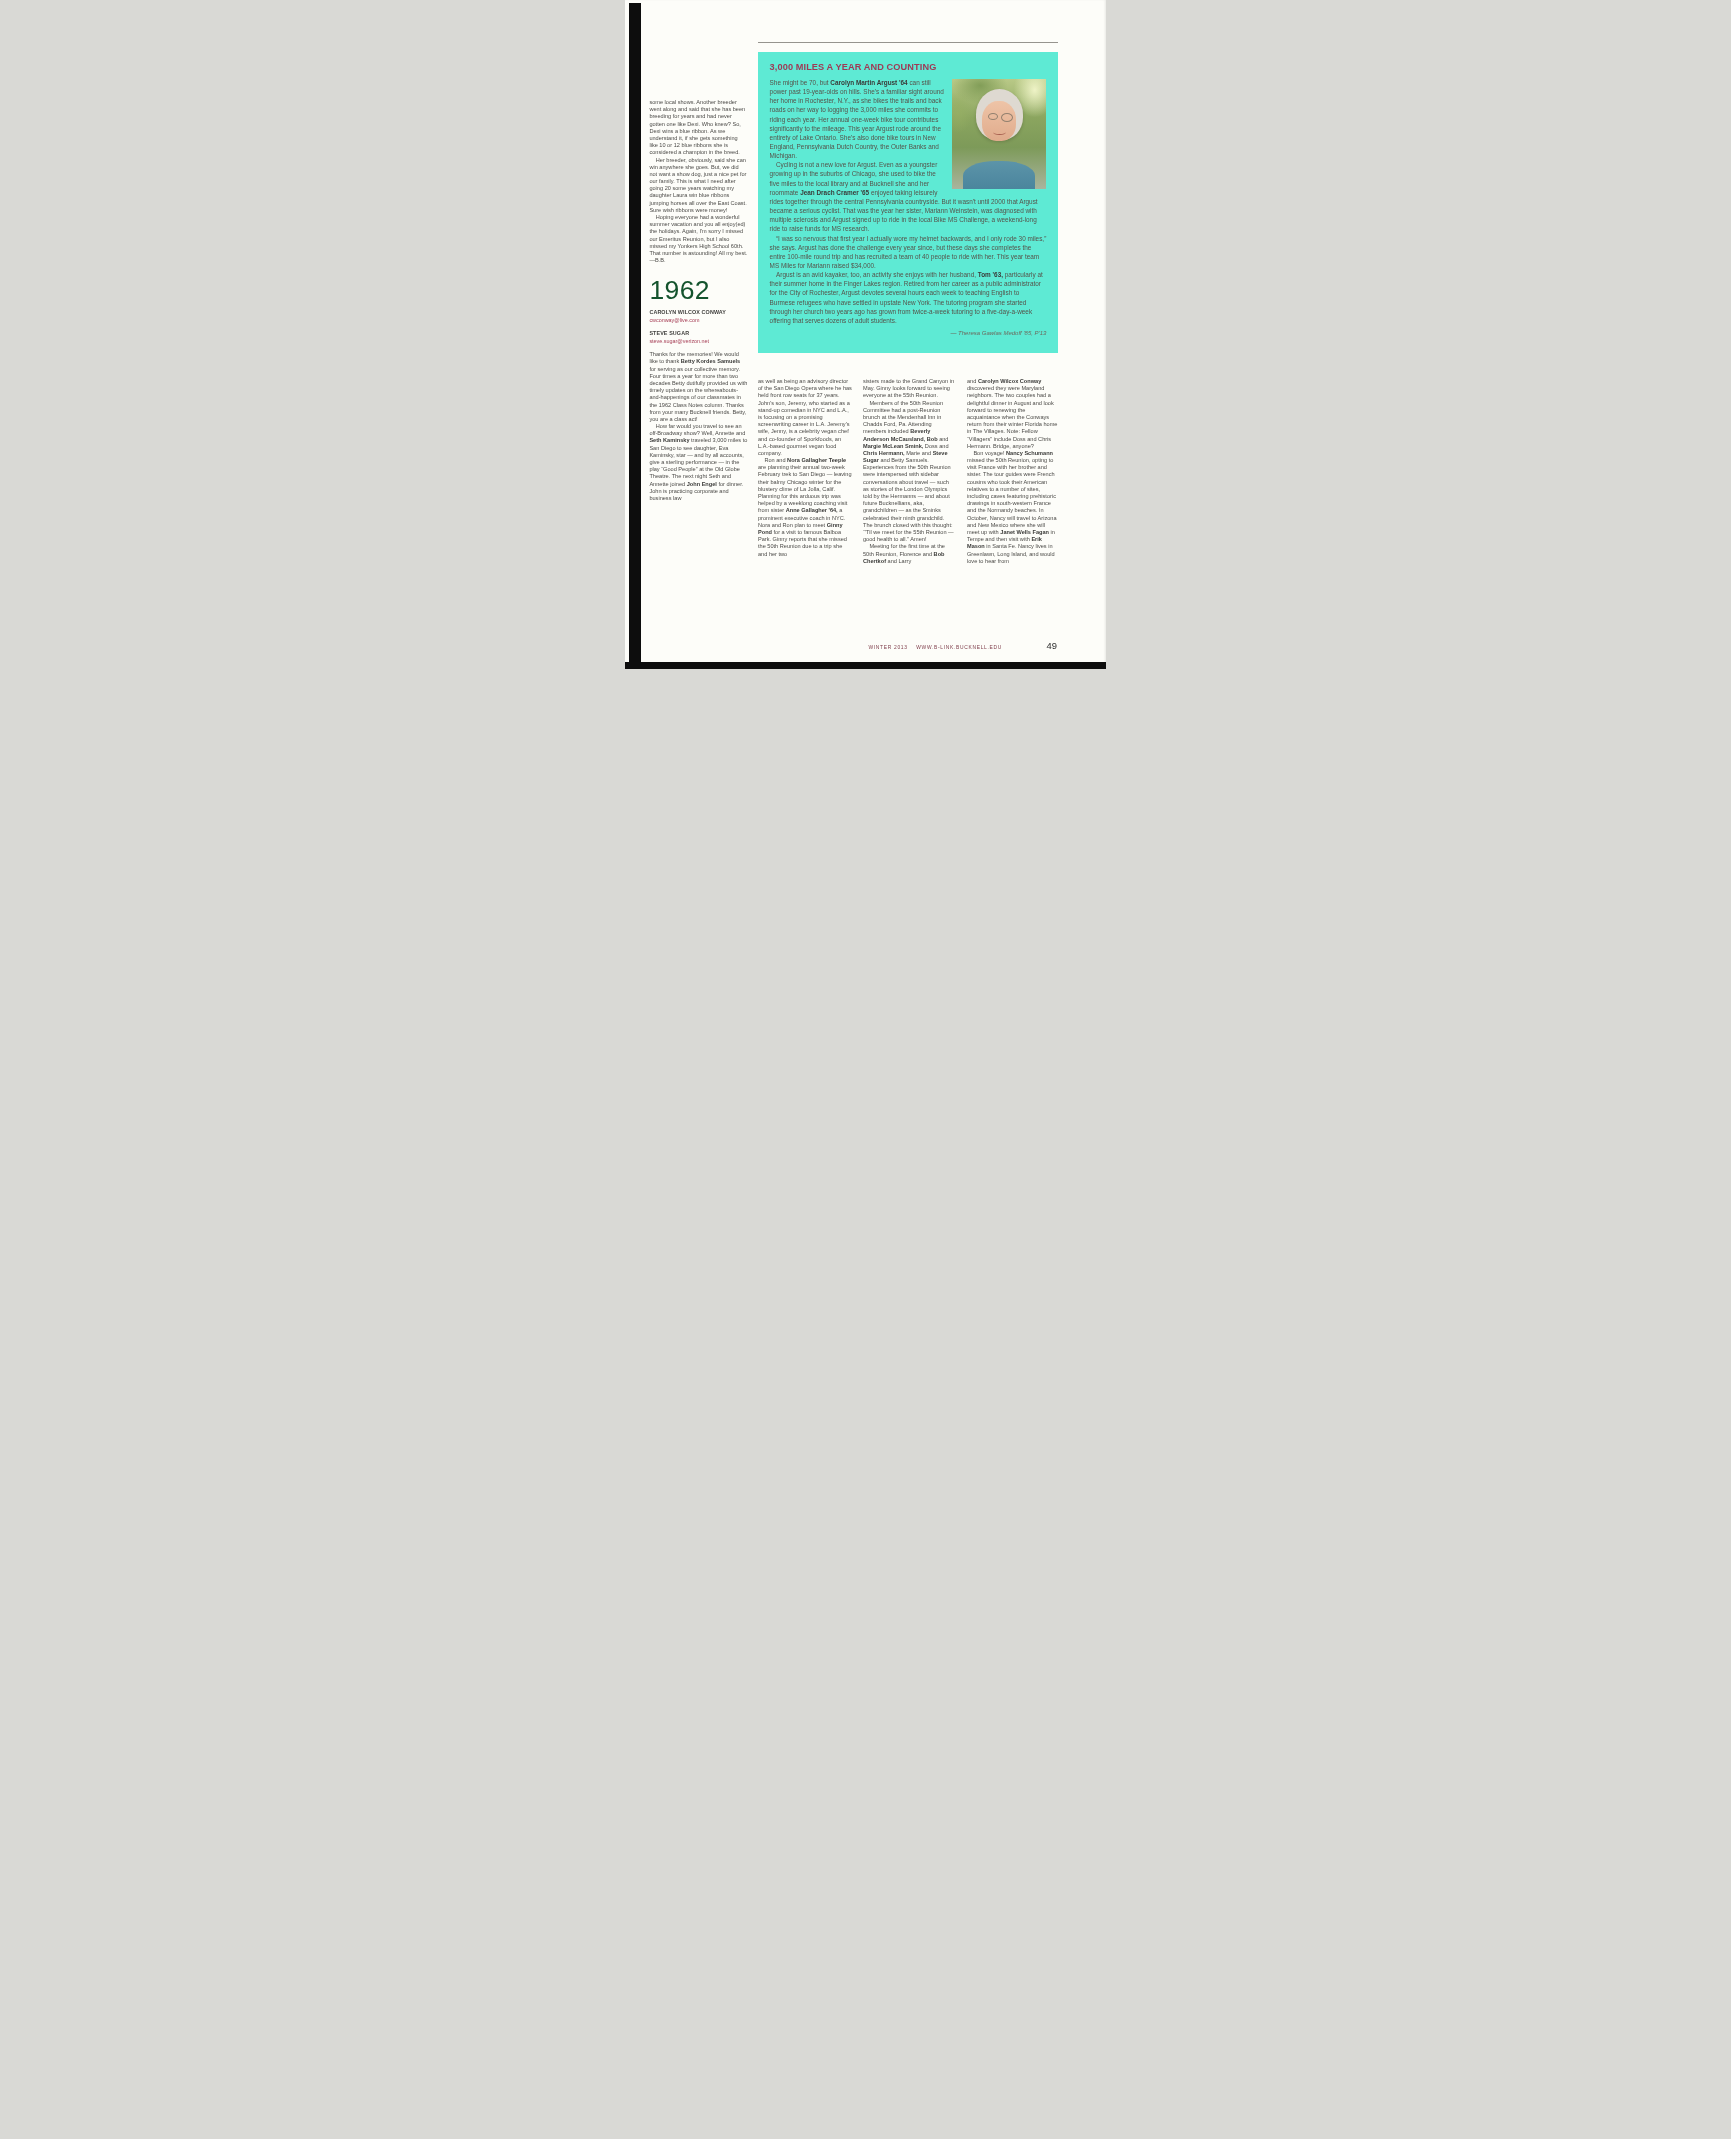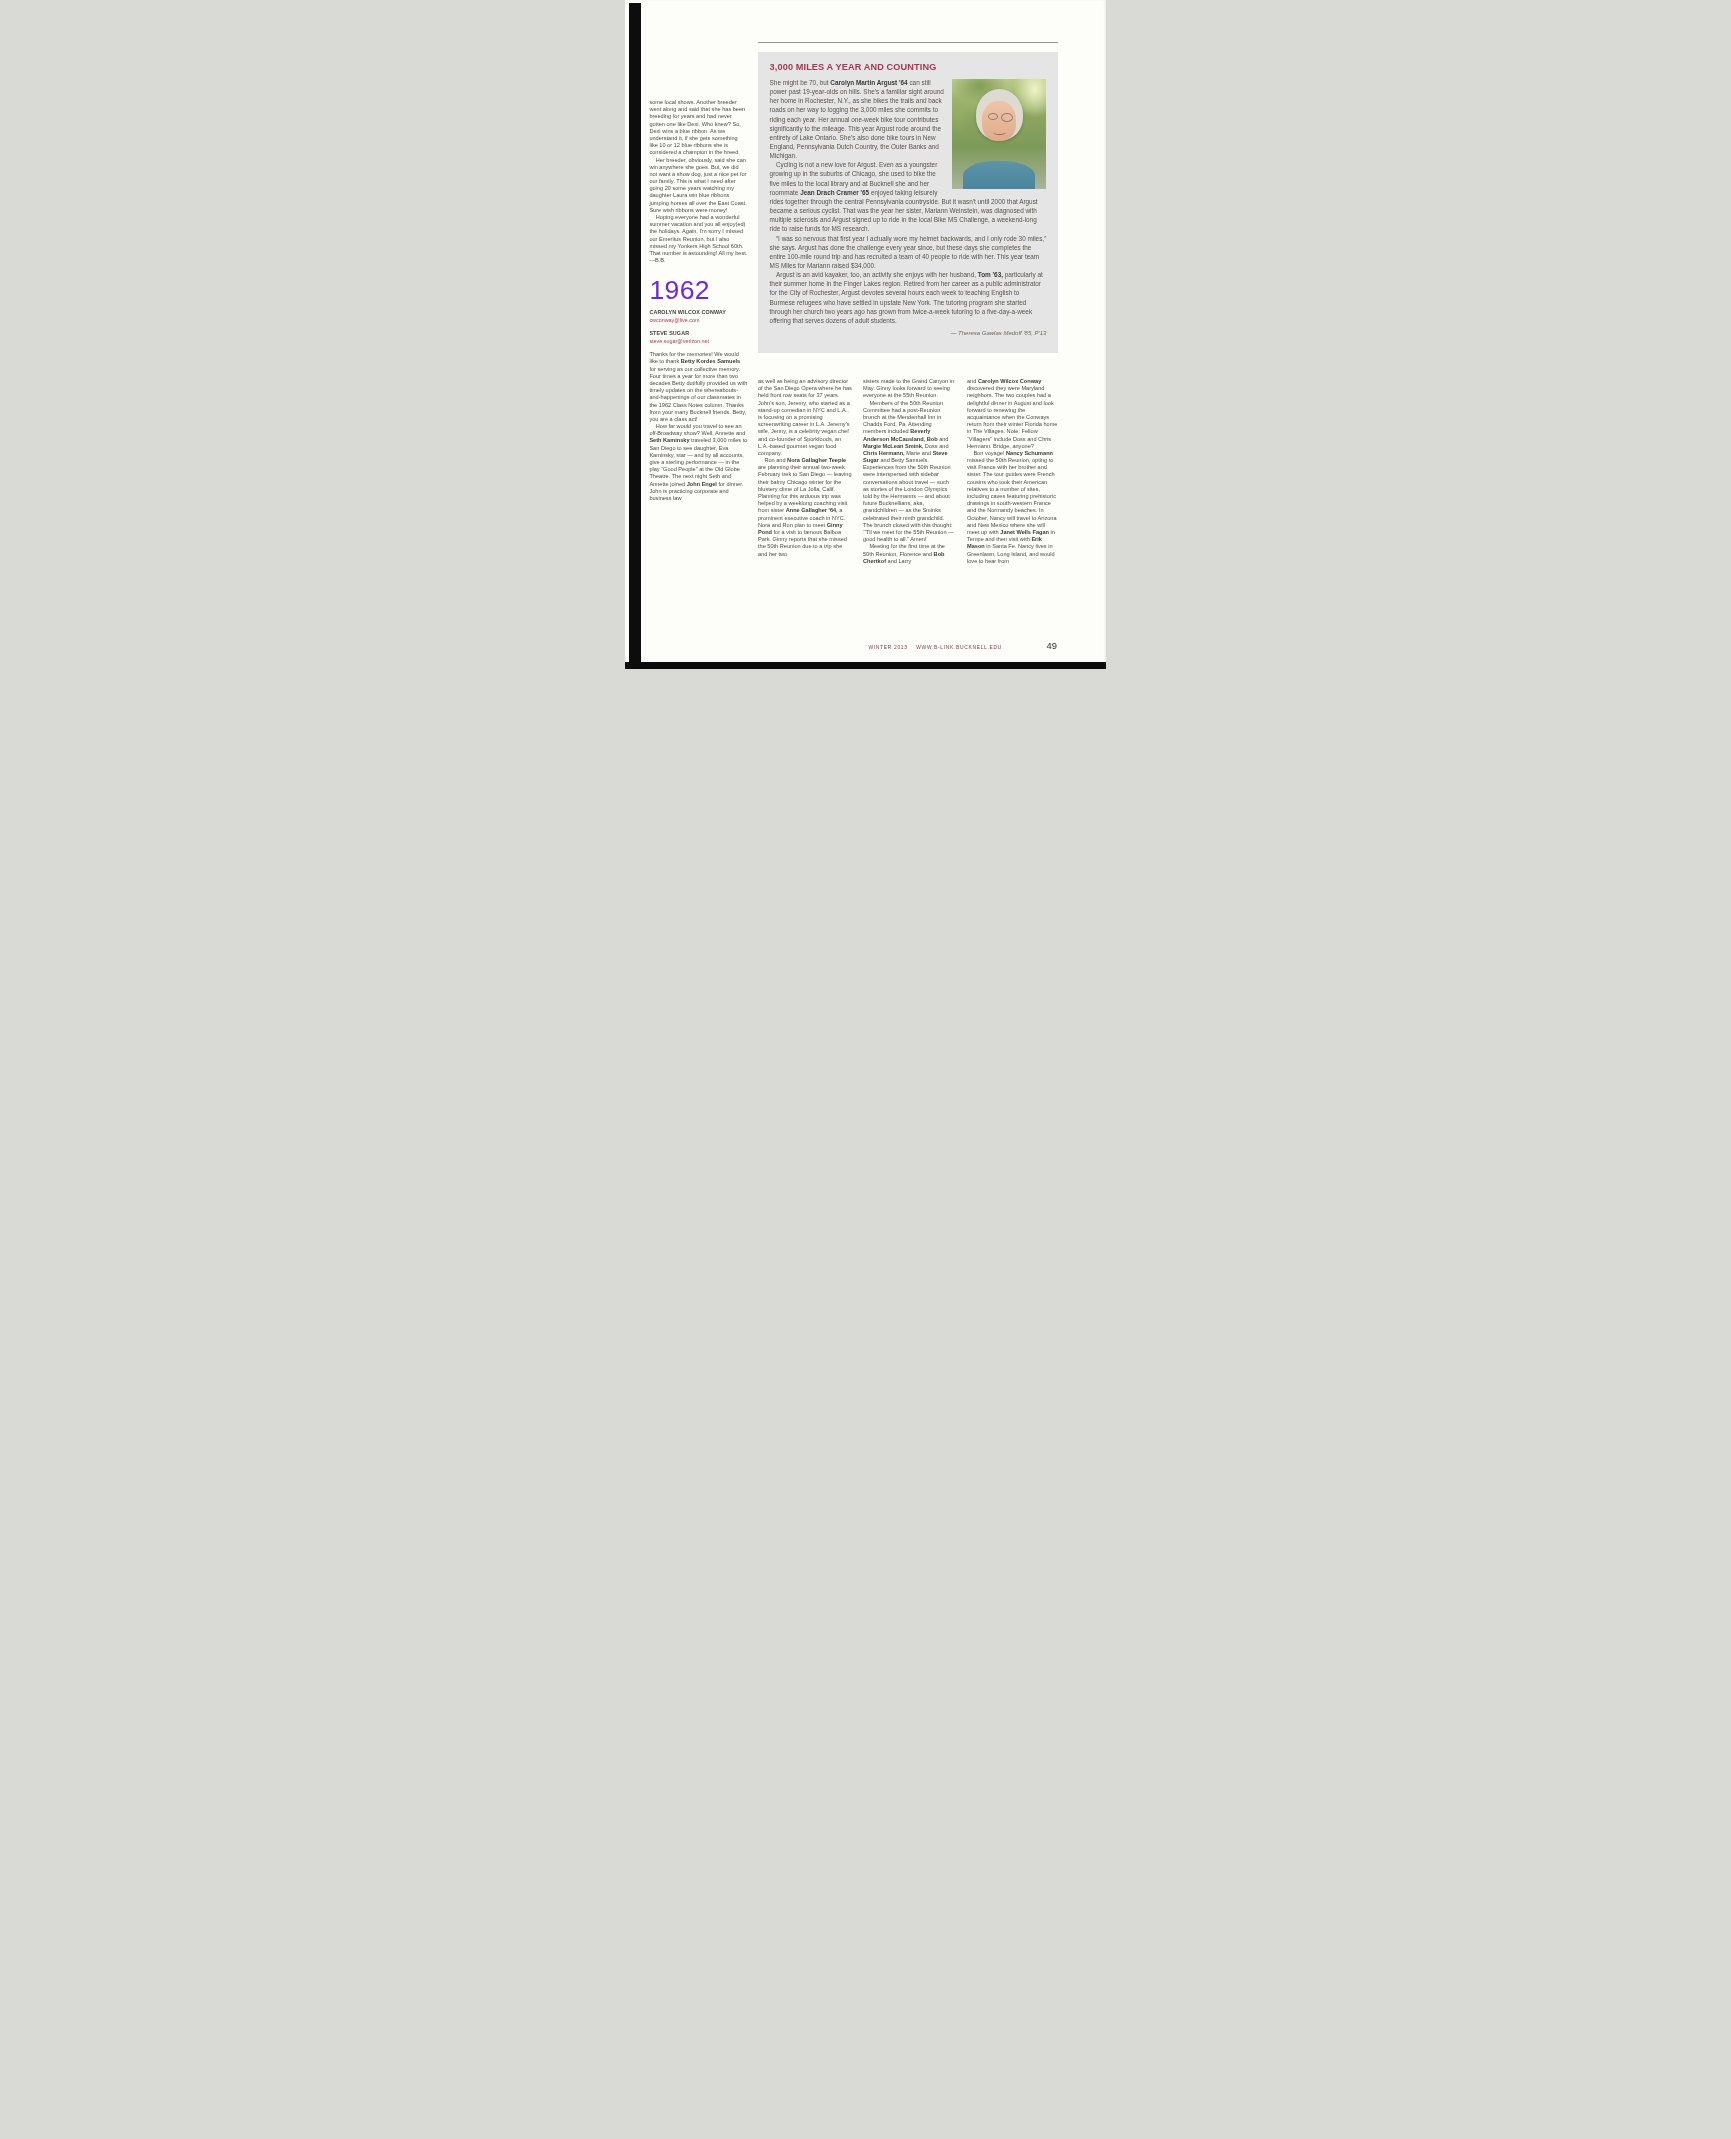--- a/index.html
+++ b/index.html
@@ -11,21 +11,21 @@
     box-shadow: inset -1.3px 0 1.7px rgba(0,0,0,.07);
   }
   .edge-left { position:absolute; left:4.3px; top:2.6px; width:11.6px; bottom:0; background:#0d0d0d; }
   .edge-bottom { position:absolute; left:0; bottom:0; width:100%; height:6.8px; background:#0d0d0d; }
 
   .top-rule { position:absolute; left:133px; top:42px; width:300px; height:0.9px; background:#96948e; }
 
   
   .feature {
     position:absolute; left:133px; top:52px; width:300px; min-height:301px;
-    background:#e5e5e5; padding:10.3px 11.6px 6.8px 11.6px; color:#56534a;
+    background:#5eead4; padding:10.3px 11.6px 6.8px 11.6px; color:#56534a;
   }
   .feature-title {
     margin:0 0 5.6px 0; font-size:9.2px; font-weight:bold;
     color:#9e3a56; letter-spacing:0.1px;
   }
   .feature-body { font-size:6.4px; line-height:1.43; }
   .photo {
     position:relative; float:right; width:94px; height:110px;
     margin:1.3px 0 5.1px 7.7px; overflow:hidden;
     background:linear-gradient(180deg,#b9c987 0%, #8ba55f 35%, #7d9a59 62%, #a9b49d 100%);
@@ -52,21 +52,21 @@
   .para { margin:0; }
   .para + .para { text-indent:6.4px; }
   .col { position:absolute; color:#4c4b48; font-size:5.6px; line-height:1.285; }
   .col1 { left:24.4px;  top:99px; width:98px; }
   .col2 { left:133px; top:378px; width:94px; }
   .col3 { left:238px; top:378px; width:92px; }
   .col4 { left:342px; top:378px; width:92px; }
   .b { font-weight:bold; color:#3a3a38; }
 
   .year { margin:13px 0 5.1px 0; font-size:26.5px; line-height:1; font-weight:400;
-    color:#6d28d9; letter-spacing:0.4px; }
+    color:#14532d; letter-spacing:0.4px; }
   .contact { margin:0 0 6.4px 0; }
   .cname { font-weight:bold; font-size:5.4px; color:#3f3e3c; letter-spacing:0.1px; }
   .cemail { display:block; color:#a63e56; font-size:5.4px; text-decoration:none; margin-top:0.9px; cursor:pointer; }
   .notes-start { margin-top:3.4px; }
 
   
   .footer { position:absolute; right:49px; top:640px; display:flex; align-items:baseline; gap:8.6px; }
   .fissue, .furl { font-size:4.9px; letter-spacing:0.7px; color:#7d3b49; }
   .fpage { font-size:9.4px; color:#2e2e2e;margin-left:36px; }
 </style>

